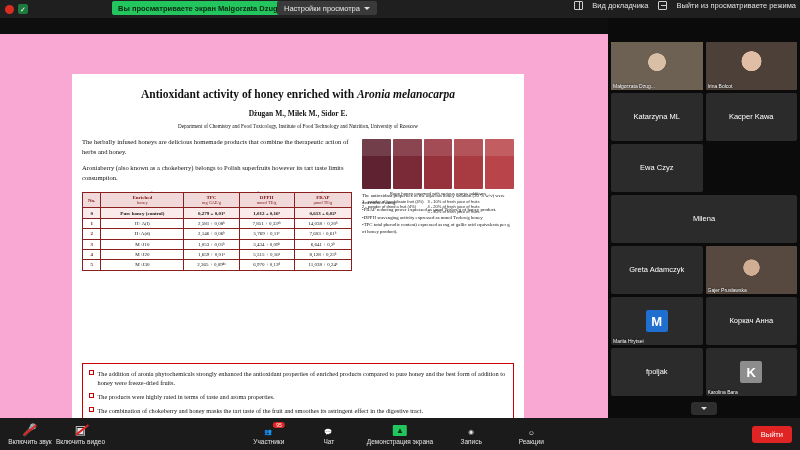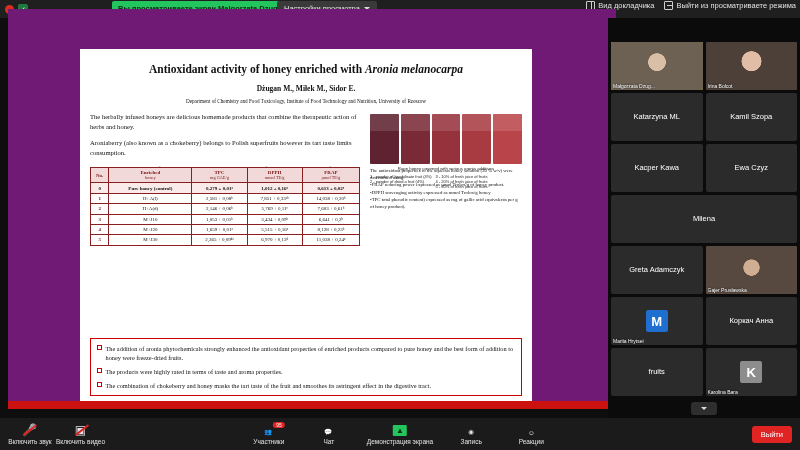--- a/index.html
+++ b/index.html
@@ -34,32 +34,31 @@
     white-space: nowrap; font-weight: bold;
   }
   .view-settings {
     position: absolute; left: 277px; top: 1px;
     background: #3a3a3a; color: #e8e8e8;
     font-size: 7.5px; padding: 2.5px 7px; border-radius: 2px;
     white-space: nowrap; display: flex; align-items: center; gap: 4px;
   }
   .caret-d { width: 0; height: 0; border-left: 3px solid transparent; border-right: 3px solid transparent; border-top: 3.5px solid #ddd; }
   .tb-right { position: absolute; right: 4px; top: 1px; display: flex; align-items: center; gap: 10px; }
-  .tb-btn { display: flex; align-items: center; gap: 3px; font-size: 7.5px; color: #e0e0e0; white-space: nowrap; }
+  .tb-btn { display: flex; align-items: center; gap: 9px; font-size: 7.5px; color: #e0e0e0; white-space: nowrap; }
   .ic { width: 9px; height: 9px; display: inline-block; position: relative; }
   .ic-grid { border: 1px solid #cfcfcf; border-radius: 1px; }
   .ic-grid::after { content:""; position:absolute; left:50%; top:0; bottom:0; width:1px; background:#cfcfcf; }
   .ic-exit { border: 1px solid #cfcfcf; border-radius: 1px; }
   .ic-exit::after { content:""; position:absolute; left:2px; top:3px; width:5px; height:1px; background:#cfcfcf; }
 
   
   .stage {
-    position: absolute; left: 0; top: 9px; width: 608px; height: 400px;
-    background: #701a75;
-    margin-left: 8px;
+    position: absolute; left: 0; top: 34px; width: 608px; height: 400px;
+    background: #f9a8d4;
   }
   .slide {
     position: absolute; left: 72px; top: 40px; width: 452px; height: 355px;
     background: #ffffff; color: #111; overflow: hidden;
   }
   .slide-title {
     text-align: center; font-size: 11.5px; font-weight: bold;
     margin-top: 14px; font-family: "Liberation Serif", serif; color: #111;
   }
   .slide-title i { font-style: italic; }
@@ -359,23 +358,20 @@
       <div class="tile" style="background:#6b5a52">
         <div class="photo-face" style="background:radial-gradient(circle at 50% 40%, #e0bda4 0 18%, #4d4039 19% 100%)"></div>
         <span class="tile-name">Irina Bolcot</span>
       </div>
 
       <div class="tile">
         <span class="tile-center-name">Katarzyna ML</span>
       </div>
 
 
-      <div class="tile">
-        <span class="tile-center-name">Kamil Szopa</span>
-      </div>
 
       <div class="tile">
         <span class="tile-center-name">Kacper Kawa</span>
       </div>
 
       <div class="tile">
         <span class="tile-center-name">Ewa Czyz</span>
       </div>
 
       <div class="tile" style="grid-column: 1 / span 2;">
@@ -394,21 +390,21 @@
       <div class="tile">
         <span class="avatar-sq" style="background:#1f6fd0">M</span>
         <span class="tile-name">Mariia Hrytsei</span>
       </div>
 
       <div class="tile">
         <span class="tile-center-name">Коркач Анна</span>
       </div>
 
       <div class="tile">
-        <span class="tile-center-name">fruits</span>
+        <span class="tile-center-name">fpoljak</span>
       </div>
 
       <div class="tile">
         <span class="avatar-sq" style="background:#8d8d8d">K</span>
         <span class="tile-name">Karolina Bara</span>
       </div>
     </div>
 
     <div class="rail-scroll">
       <span class="caret-d"></span>

